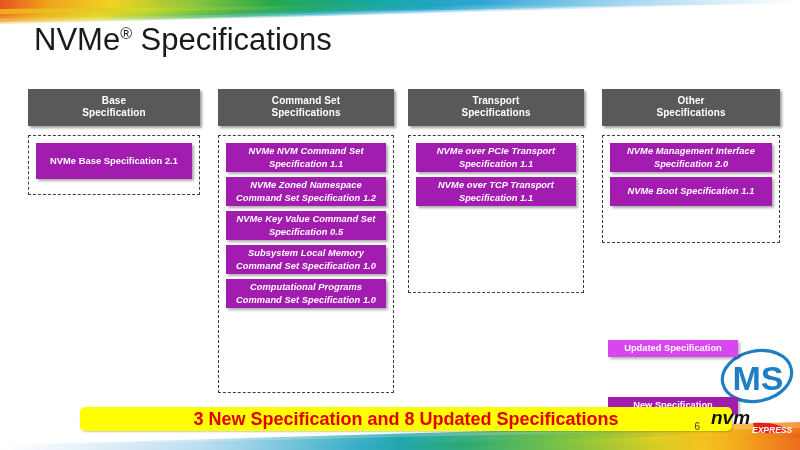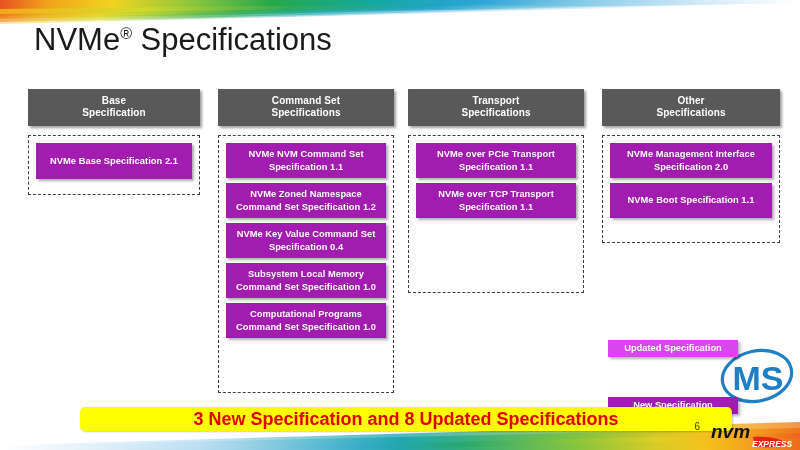--- a/index.html
+++ b/index.html
@@ -88,21 +88,21 @@
     letter-spacing: 0.05px;
     padding: 0 3px;
   }
   .spec-box + .spec-box {
     margin-top: 5px;
   }
   .spec-box.updated { background: #a21caf; }
   .spec-box.new     { background: #a21caf; }
 
   .h1line  { height: 36px; }
-  .h2line  { height: 35px; }
+  .h2line  { height: 29px; font-style: italic; }
 
   
   .legend {
     position: absolute;
     right: 62px;
     top: 340px;
     width: 130px;
     z-index: 5;
   }
   .legend-item {
@@ -141,21 +141,21 @@
     position: absolute;
     right: 4px;
     top: 345px;
     width: 78px;
     height: 62px;
     z-index: 4;
   }
   .nvme-logo {
     position: absolute;
     right: 8px;
-    bottom: 0;
+    bottom: 14px;
     width: 86px;
     height: 34px;
     z-index: 6;
   }
   .page-number {
     position: absolute;
     right: 100px;
     bottom: 18px;
     font-size: 10px;
     color: #3a3a3a;
@@ -211,21 +211,21 @@
   </div>
 
   <div class="column" id="col-1" style="left:218px; width:176px;">
     <div class="col-header">
       <div>Command Set</div>
       <div>Specifications</div>
     </div>
     <div class="dashed-box" style="height:258px;">
       <div class="spec-box updated h2line">NVMe NVM Command Set Specification 1.1</div>
       <div class="spec-box updated h2line">NVMe Zoned Namespace Command Set Specification 1.2</div>
-      <div class="spec-box updated h2line">NVMe Key Value Command Set Specification 0.4</div>
+      <div class="spec-box updated h2line">NVMe Key Value Command Set Specification 0.5</div>
       <div class="spec-box new h2line">Subsystem Local Memory Command Set Specification 1.0</div>
       <div class="spec-box new h2line">Computational Programs Command Set Specification 1.0</div>
     </div>
   </div>
 
   <div class="column" id="col-2" style="left:408px; width:176px;">
     <div class="col-header">
       <div>Transport</div>
       <div>Specifications</div>
     </div>

